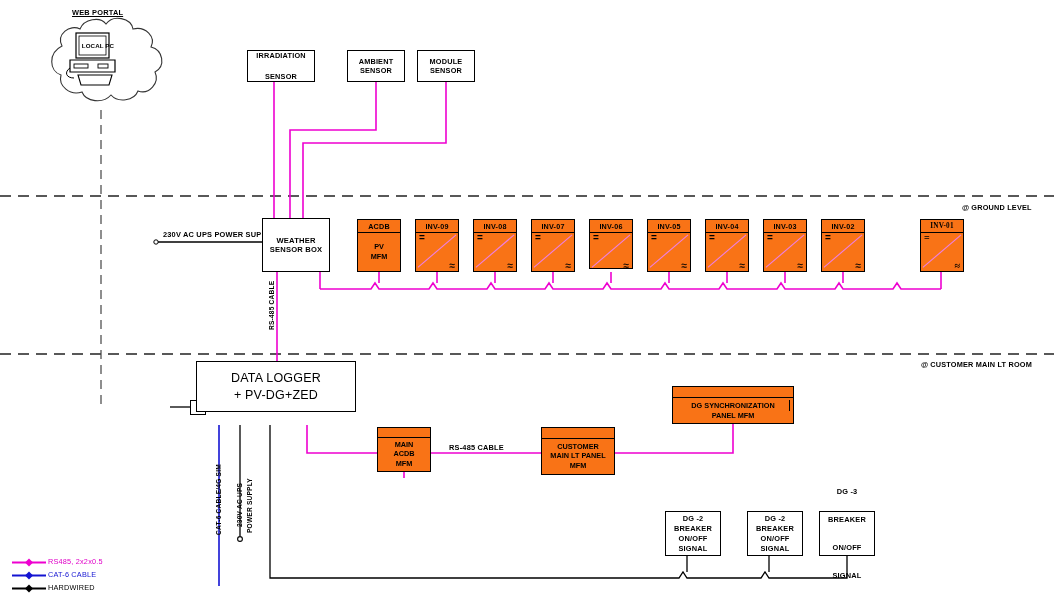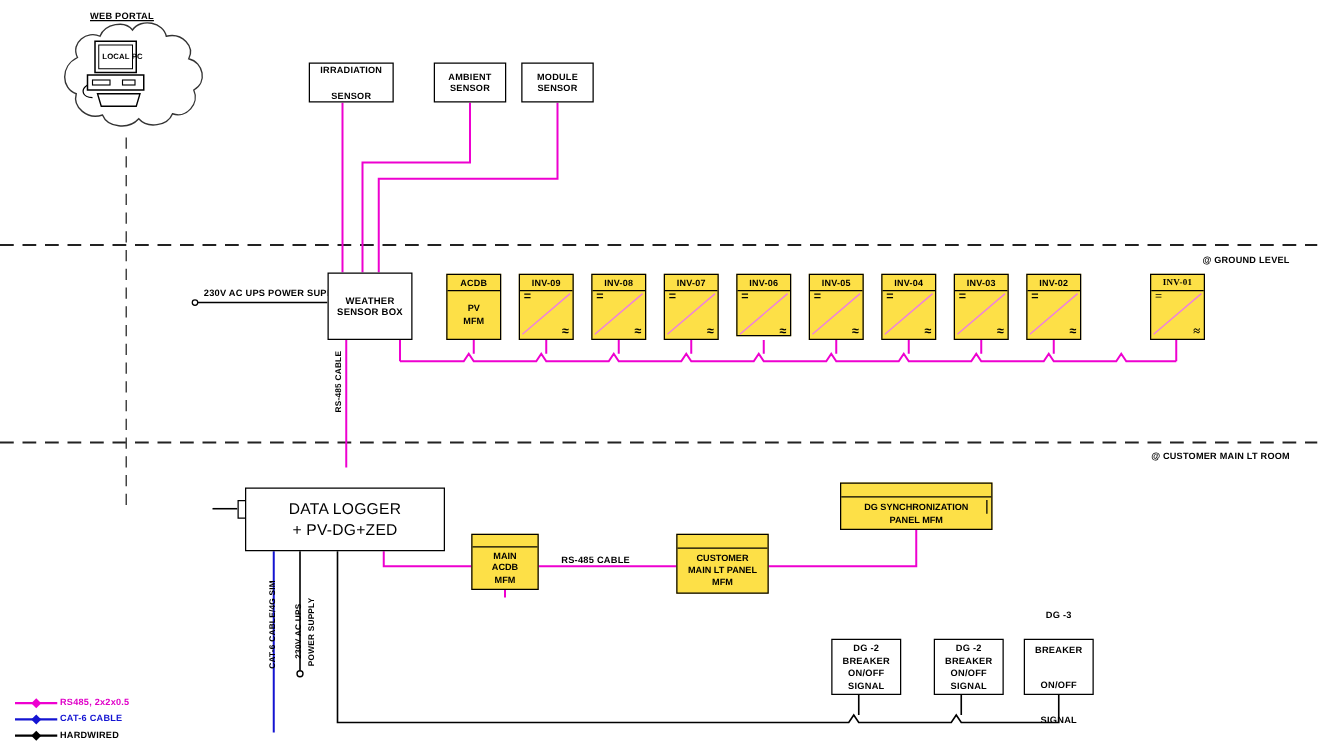--- a/index.html
+++ b/index.html
@@ -17,21 +17,21 @@
     background:#fff;display:flex;flex-direction:column;align-items:center;
     justify-content:center;text-align:center;color:#000;
     font-size:7.4px;line-height:9.5px;letter-spacing:.2px;font-weight:700;
   }
   .box .ln{display:block;white-space:nowrap;}
 
   
   .sensorbox{font-size:7.3px;}
 
   
-  .splitbox{position:absolute;box-sizing:border-box;border:1.3px solid #000;background:#fde047;}
+  .splitbox{position:absolute;box-sizing:border-box;border:1.3px solid #000;background:#f97316;}
   .splitbox .hdr{
     box-sizing:border-box;border-bottom:1.3px solid #000;height:13px;
     display:flex;align-items:center;justify-content:center;
     font-size:7.2px;font-weight:700;letter-spacing:.2px;color:#000;
   }
   .splitbox .bdy{
     box-sizing:border-box;display:flex;flex-direction:column;align-items:center;
     justify-content:center;text-align:center;font-size:7.3px;line-height:9.6px;
     font-weight:700;color:#000;position:relative;
   }
@@ -57,21 +57,21 @@
   .lbl.two{line-height:10px;}
   .lbl-underline{text-decoration:underline;}
   .vlbl{position:absolute;color:#000;font-size:6.6px;font-weight:700;letter-spacing:.2px;white-space:nowrap;transform-origin:0 0;}
 
   .zone-lbl{position:absolute;font-size:7.3px;font-weight:700;color:#000;letter-spacing:.2px;white-space:nowrap;}
   .zone-lbl .at{display:inline-block;margin-right:2px;}
 
   
   #legend{position:absolute;left:8px;top:556px;width:190px;}
   .leg-row{position:relative;height:13px;}
-  .leg-txt{position:absolute;left:40px;top:1px;font-size:7.3px;font-weight:700;letter-spacing:.2px;white-space:nowrap;}
+  .leg-txt{position:absolute;left:40px;top:1px;font-size:7.3px;font-weight:400;letter-spacing:.2px;white-space:nowrap;}
   .leg-txt.m{color:#e000c8;}
   .leg-txt.b{color:#1414d2;}
   .leg-txt.k{color:#000;}
   .leg-sym{position:absolute;left:4px;top:0;width:34px;height:13px;}
 
   
   #pcicon{position:absolute;left:60px;top:30px;width:70px;height:60px;}
   #pclabel{position:absolute;left:78px;top:42px;width:40px;text-align:center;
     font-size:6.2px;line-height:7.5px;font-weight:700;color:#000;letter-spacing:.1px;}
 
@@ -320,21 +320,21 @@
     <div class="bdy invbody" style="height:38px;">
       <svg class="slash" viewBox="0 0 44 38" xmlns="http://www.w3.org/2000/svg">
           <line x1="2" y1="36" x2="42" y2="2" stroke="#ee7fe0" stroke-width="1.2"></line>
         </svg>
       <span class="dc">=</span>
       <span class="ac">≈</span>
     </div>
   </div>
 
   <div class="logger-tab" style="left:190px;top:400px;width:16px;height:15px;"></div>
-  <div class="logger" style="left:196px;top:390px;width:160px;height:51px;text-align:right;">
+  <div class="logger" style="left:196px;top:361px;width:160px;height:51px;text-align:right;">
     <span class="ln">DATA LOGGER</span>
     <span class="ln">+ PV-DG+ZED</span>
   </div>
 
   <div class="vlbl" style="left:215px;top:535px;transform:rotate(-90deg);">CAT-6 CABLE/4G SIM</div>
   <div class="vlbl" style="left:236px;top:527px;transform:rotate(-90deg);">230V AC UPS</div>
   <div class="vlbl" style="left:246px;top:533px;transform:rotate(-90deg);">POWER SUPPLY</div>
 
   <div class="splitbox" style="left:377px;top:427px;width:54px;height:45px;">
     <div class="hdr" style="height:10px;border-bottom:1.3px solid #000;"></div>

